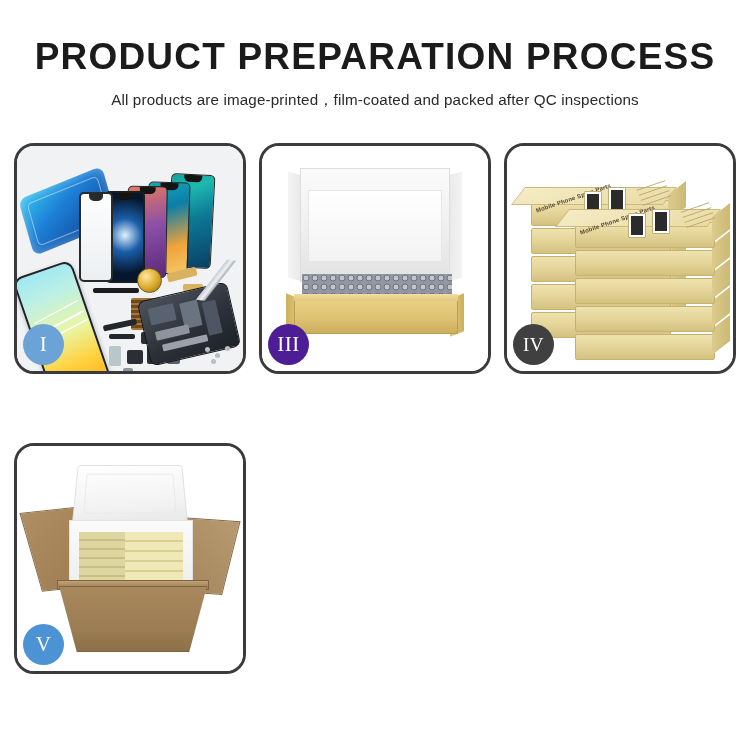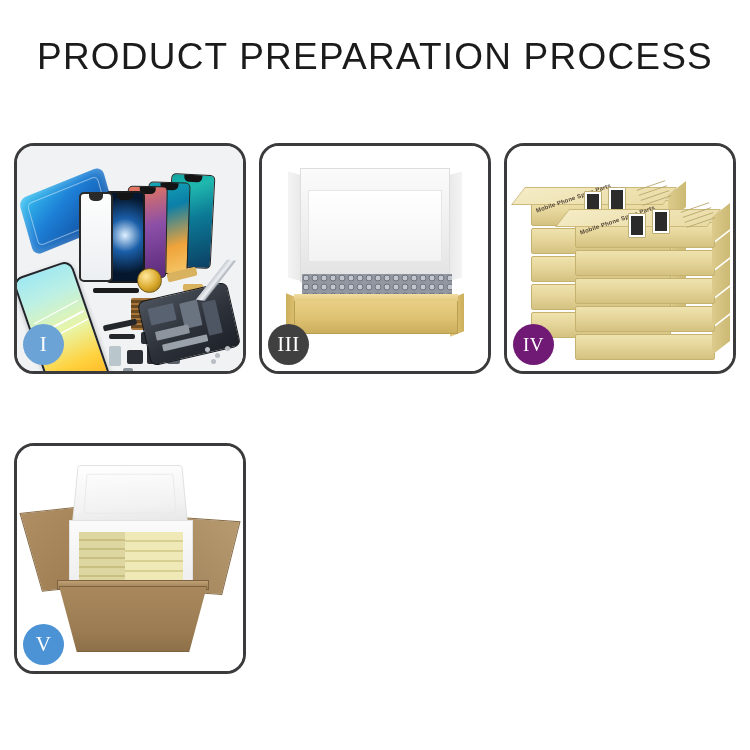--- a/index.html
+++ b/index.html
@@ -8,21 +8,21 @@
     background: #ffffff;
     font-family: "Liberation Sans", sans-serif;
     overflow: hidden;
   }
   .page { position: relative; width: 750px; height: 750px; background: #fff; }
 
   
   .header { width: 750px; padding-top: 38px; text-align: center; }
   .title {
     font-family: "Liberation Sans", sans-serif;
-    font-size: 37px; font-weight: 400; letter-spacing: 1.2px;
+    font-size: 37px; font-weight: 700; letter-spacing: 1.2px;
     color: #1b1b1b; line-height: 1.05; white-space: nowrap;
   }
   .subtitle {
     margin-top: 13px;
     font-family: "Liberation Sans", sans-serif;
     font-size: 15.2px; font-weight: 400; letter-spacing: 0.15px;
     color: #2a2a2a; white-space: nowrap;
   }
 
   
@@ -46,22 +46,22 @@
   .badge {
     position: absolute; left: 6px; bottom: 6px;
     width: 41px; height: 41px; border-radius: 50%;
     display: flex; align-items: center; justify-content: center;
     font-family: "Liberation Serif", serif;
     font-size: 21px; font-weight: 400; letter-spacing: 0.5px;
     color: #ffffff; z-index: 9;
   }
   .badge.b1 { background: #6ba3d6; }
   .badge.b2 { background: #3f95e0; font-size: 19px; }
-  .badge.b3 { background: #404040; }
-  .badge.b4 { background: #701a75; font-size: 19px; }
+  .badge.b3 { background: #4c1d95; }
+  .badge.b4 { background: #404040; font-size: 19px; }
   .badge.b5 { background: #4b93d4; }
   .badge.b6 { background: #4a90d9; font-size: 19px; }
 
   
   .c1 { background: #f1f2f3; }
   .ph { position: absolute; border-radius: 5px; }
   .ph.p5 { left: 152px; top: 28px; width: 44px; height: 94px;
            background: linear-gradient(160deg,#0ea5a0 0%,#1fb8ae 18%,#0c7a96 48%,#0b3f63 100%);
            transform: rotate(3deg); border:1.5px solid #222; }
   .ph.p4 { left: 130px; top: 36px; width: 42px; height: 92px;
@@ -254,20 +254,21 @@
 
   .sr-only { position:absolute; width:1px; height:1px; overflow:hidden; clip:rect(0,0,0,0); }
 </style>
 </head>
 <body>
 
 <div class="page">
 
   <div class="header">
     <div class="title">PRODUCT PREPARATION PROCESS</div>
+    <div class="subtitle">All products are image-printed，film-coated and packed after QC inspections</div>
   </div>
 
   <div class="grid">
 
     <div class="card">
       <div class="card-photo c1">
         <div class="adhesive"></div>
         <div class="ph p5">
             <span class="notch"></span>
           </div>

